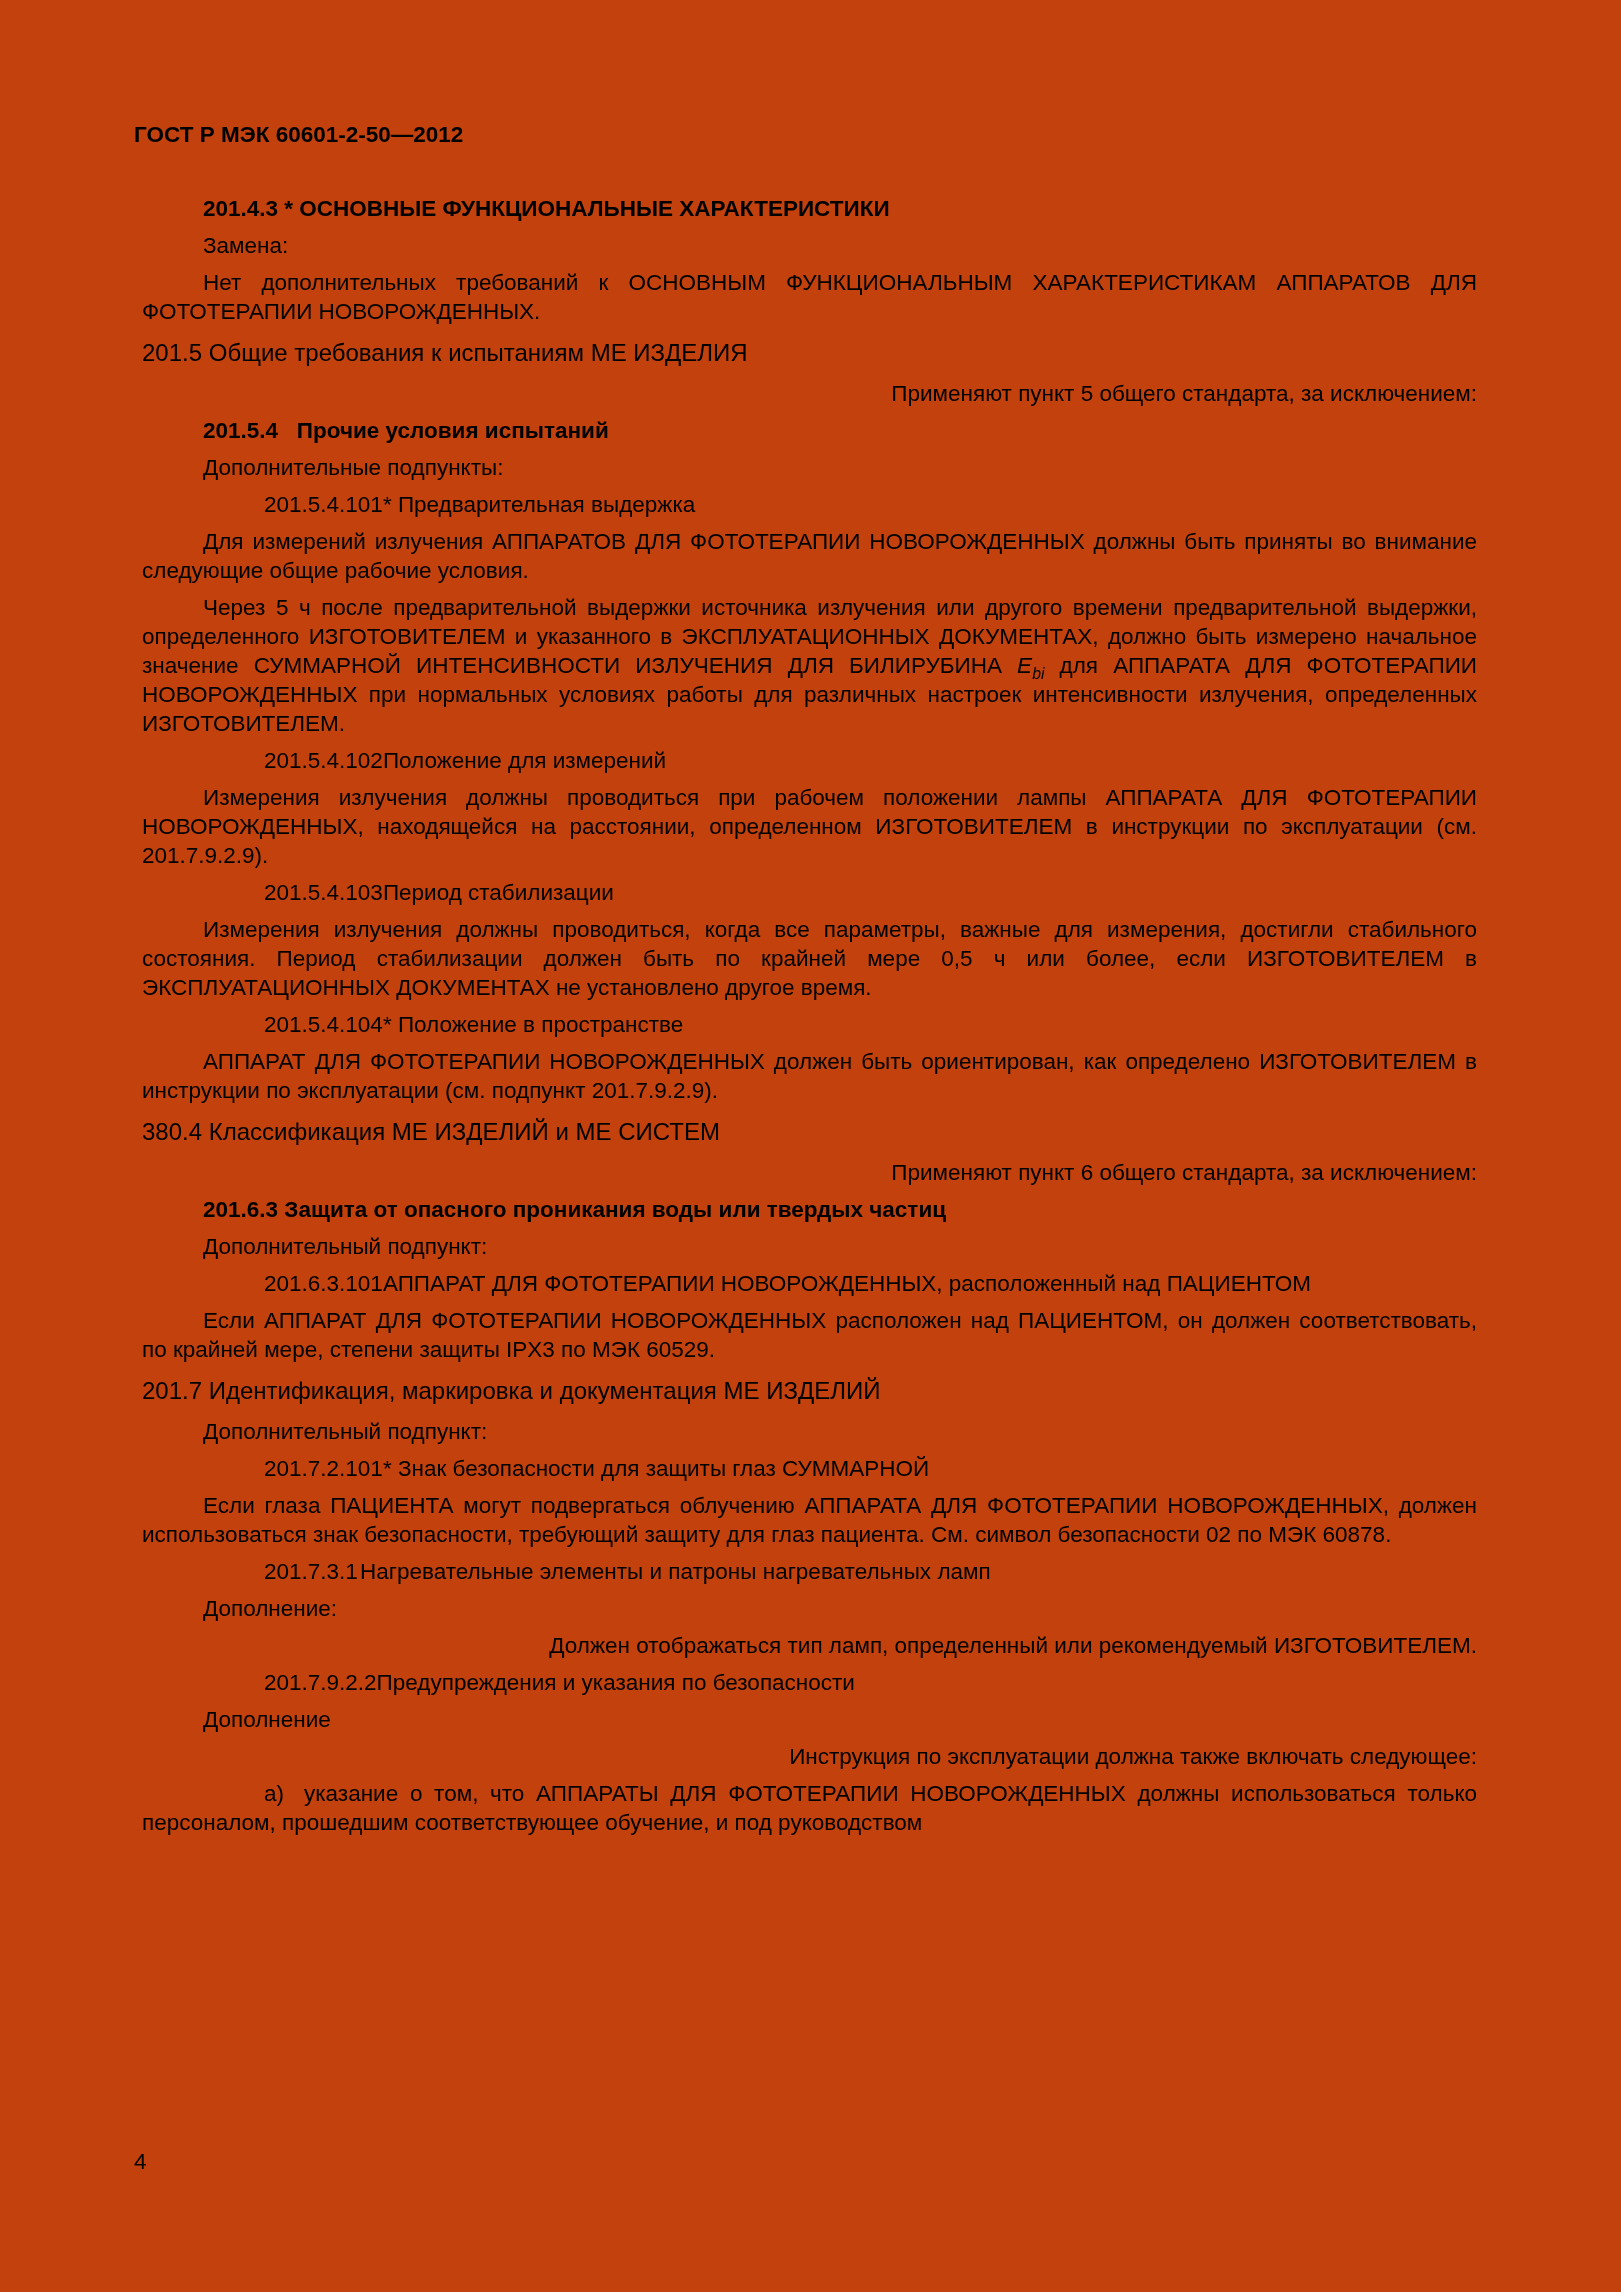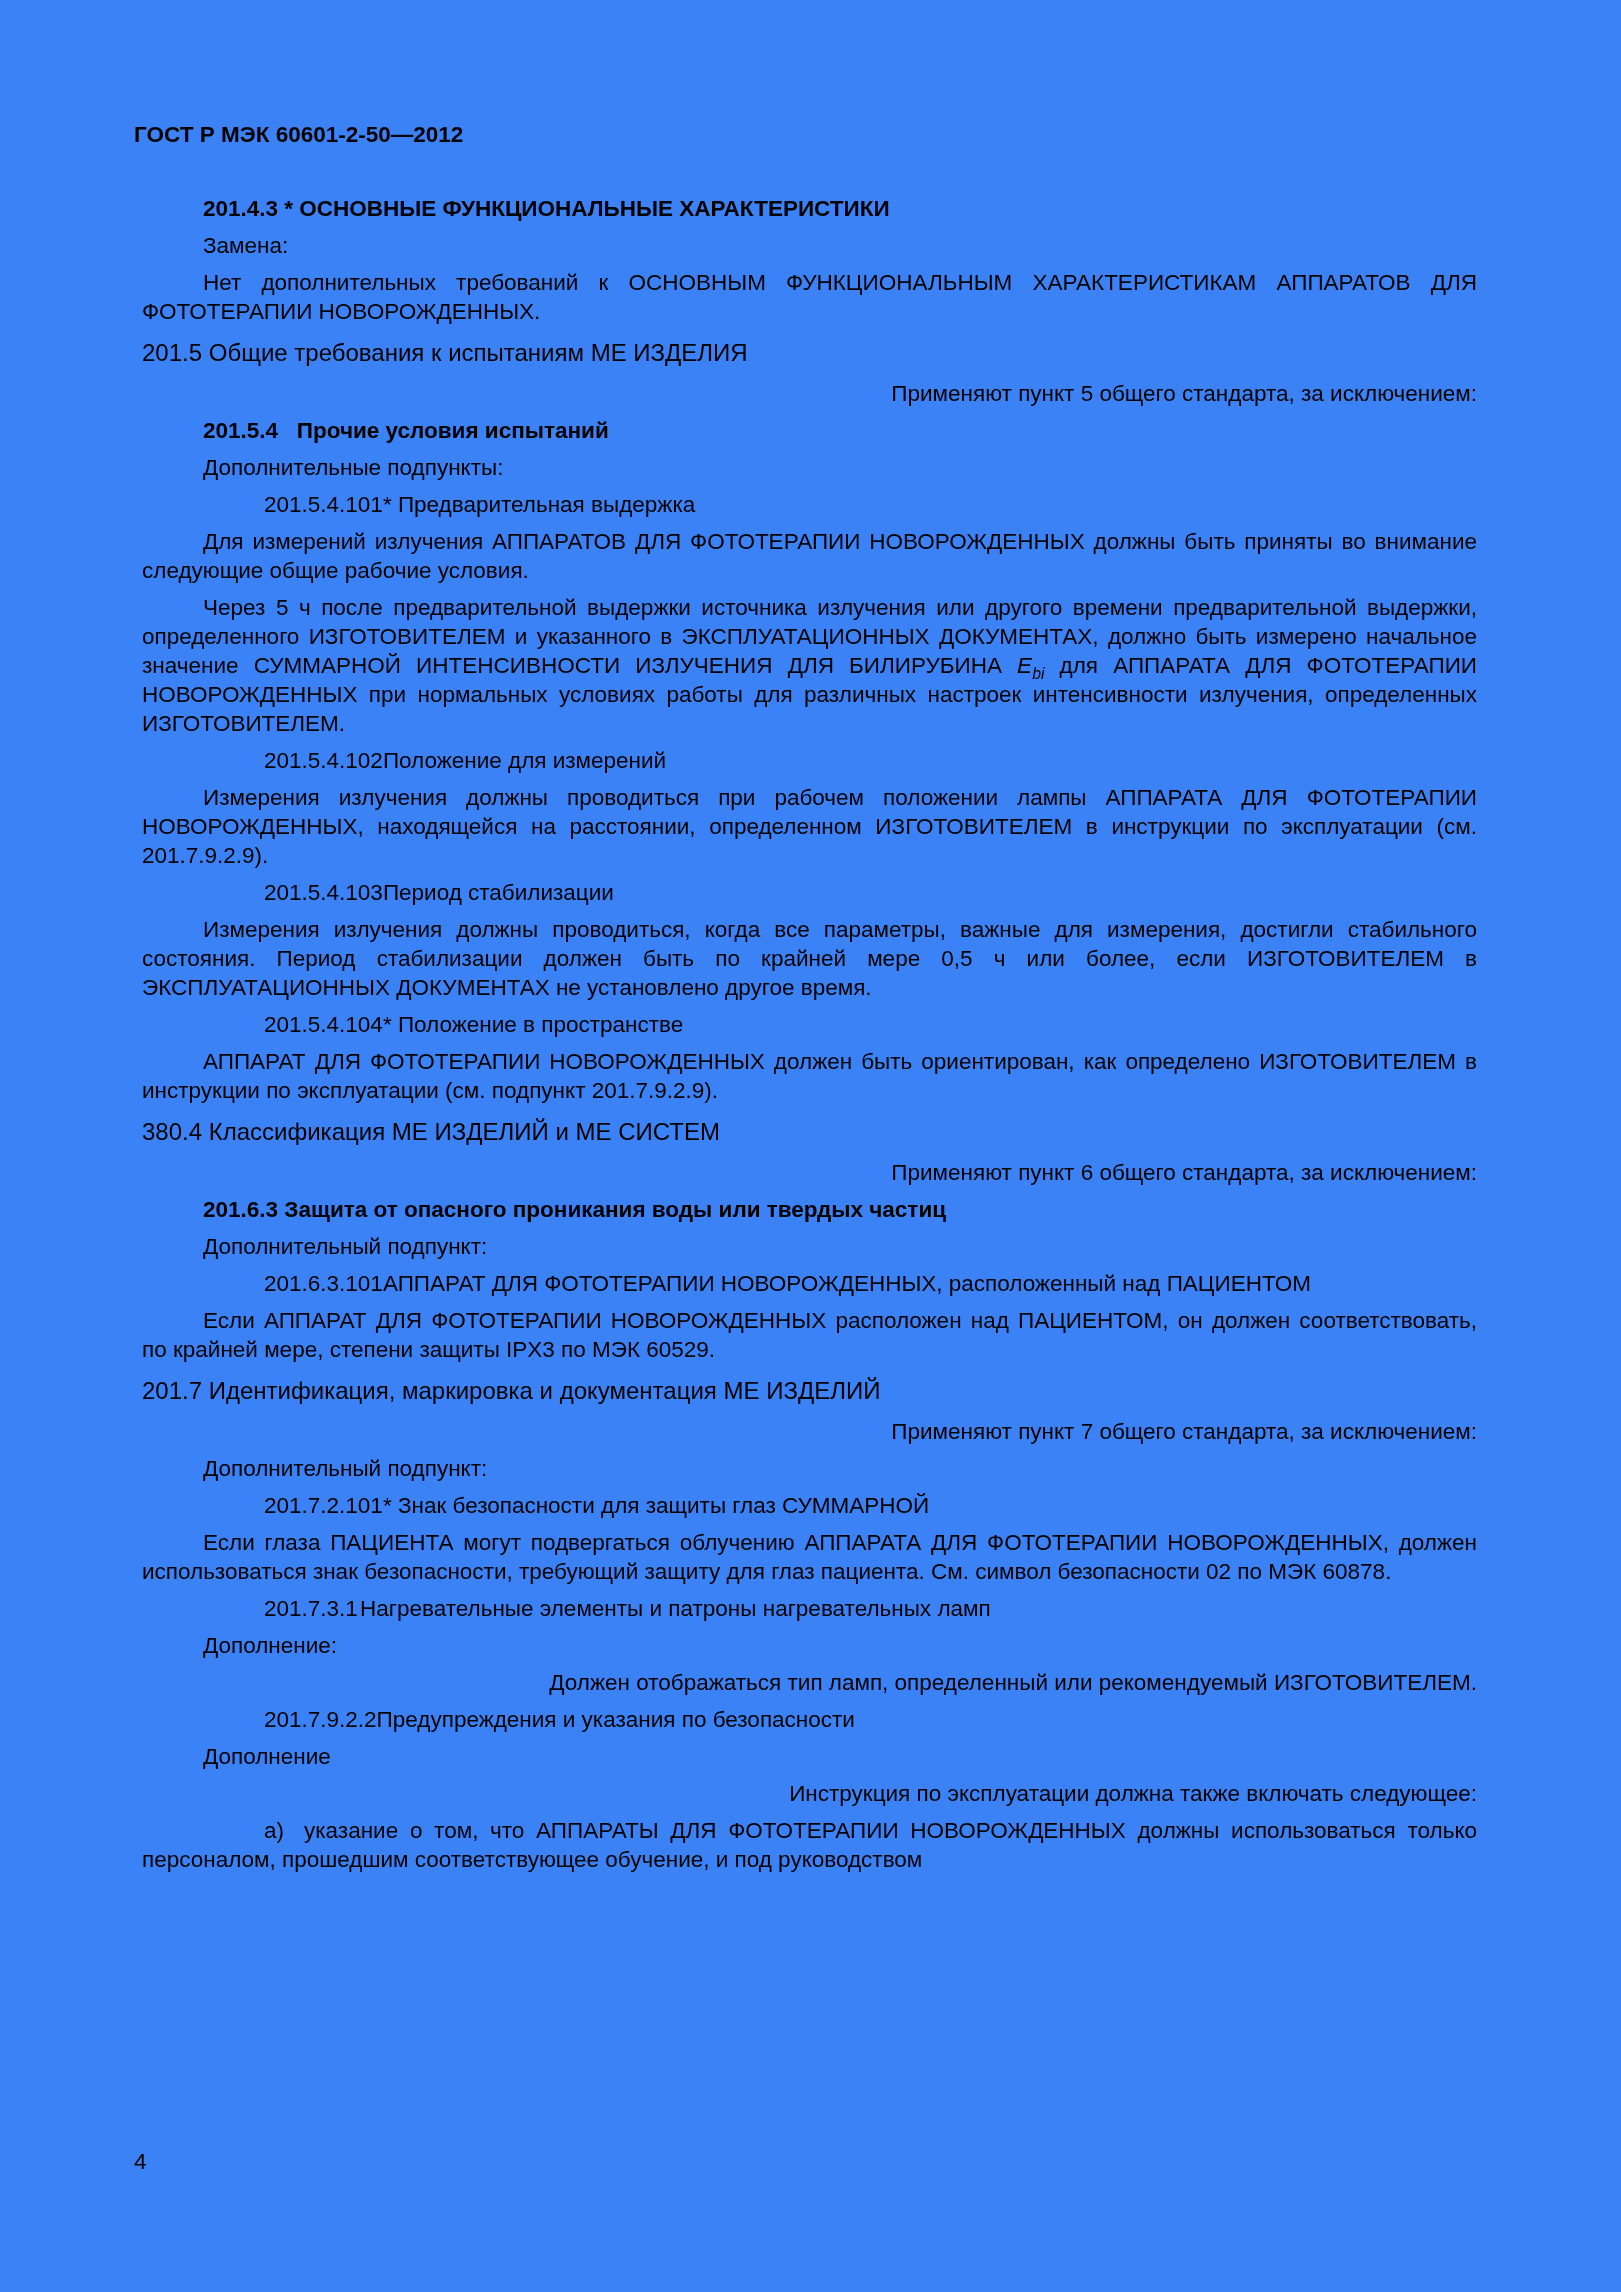--- a/index.html
+++ b/index.html
@@ -5,21 +5,21 @@
   html, body {
     margin: 0;
     padding: 0;
     background: #ffffff;
   }
   .page {
     position: relative;
     width: 1621px;
     height: 2293px;
     box-sizing: border-box;
-    background: #3b82f6;
+    background: #c2410c;
     color: #000000;
     font-family: "Liberation Sans", sans-serif;
     font-size: 22.5px;
     line-height: 29px;
     padding: 120px 136px 0 134px;
     overflow: hidden;
   }
   .doc-header {
     font-weight: bold;
     margin: 0 0 45px 0;
@@ -105,21 +105,20 @@
       <p class="para body">Измерения излучения должны проводиться, когда все параметры, важные для измерения, достигли стабильного состояния. Период стабилизации должен быть по крайней мере 0,5 ч или более, если ИЗГОТОВИТЕЛЕМ в ЭКСПЛУАТАЦИОННЫХ ДОКУМЕНТАХ не установлено другое время.</p>
       <p class="para clause"><span class="clause-num">201.5.4.104</span><span class="clause-title">* Положение в пространстве</span></p>
       <p class="para body">АППАРАТ ДЛЯ ФОТОТЕРАПИИ НОВОРОЖДЕННЫХ должен быть ориентирован, как определено ИЗГОТОВИТЕЛЕМ в инструкции по эксплуатации (см. подпункт 201.7.9.2.9).</p>
       <p class="para section">380.4 Классификация МЕ ИЗДЕЛИЙ и МЕ СИСТЕМ</p>
       <p class="para plain-indent">Применяют пункт 6 общего стандарта, за исключением:</p>
       <p class="para bold">201.6.3 Защита от опасного проникания воды или твердых частиц</p>
       <p class="para italic">Дополнительный подпункт:</p>
       <p class="para clause"><span class="clause-num">201.6.3.101</span><span class="clause-title">АППАРАТ ДЛЯ ФОТОТЕРАПИИ НОВОРОЖДЕННЫХ, расположенный над ПАЦИЕНТОМ</span></p>
       <p class="para body">Если АППАРАТ ДЛЯ ФОТОТЕРАПИИ НОВОРОЖДЕННЫХ расположен над ПАЦИЕНТОМ, он должен соответствовать, по крайней мере, степени защиты IPX3 по МЭК 60529.</p>
       <p class="para section">201.7 Идентификация, маркировка и документация МЕ ИЗДЕЛИЙ</p>
-      <p class="para plain-indent">Применяют пункт 7 общего стандарта, за исключением:</p>
       <p class="para italic">Дополнительный подпункт:</p>
       <p class="para clause"><span class="clause-num">201.7.2.101</span><span class="clause-title">* Знак безопасности для защиты глаз СУММАРНОЙ</span></p>
       <p class="para body">Если глаза ПАЦИЕНТА могут подвергаться облучению АППАРАТА ДЛЯ ФОТОТЕРАПИИ НОВОРОЖДЕННЫХ, должен использоваться знак безопасности, требующий защиту для глаз пациента. См. символ безопасности 02 по МЭК 60878.</p>
       <p class="para clause"><span class="clause-num">201.7.3.1</span><span class="clause-title">Нагревательные элементы и патроны нагревательных ламп</span></p>
       <p class="para italic">Дополнение:</p>
       <p class="para plain">Должен отображаться тип ламп, определенный или рекомендуемый ИЗГОТОВИТЕЛЕМ.</p>
       <p class="para clause"><span class="clause-num">201.7.9.2.2</span><span class="clause-title">Предупреждения и указания по безопасности</span></p>
       <p class="para italic">Дополнение</p>
       <p class="para plain-indent">Инструкция по эксплуатации должна также включать следующее:</p>
       <p class="para list-item"><span class="clause-num">а)</span><span class="clause-title">указание о том, что АППАРАТЫ ДЛЯ ФОТОТЕРАПИИ НОВОРОЖДЕННЫХ должны использоваться только персоналом, прошедшим соответствующее обучение, и под руководством</span></p>

